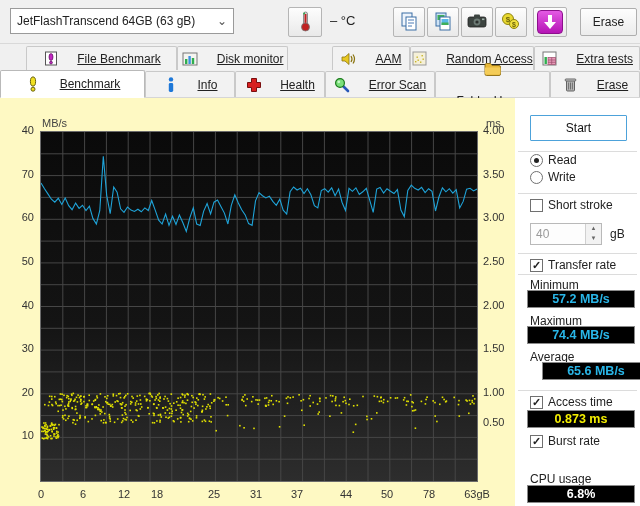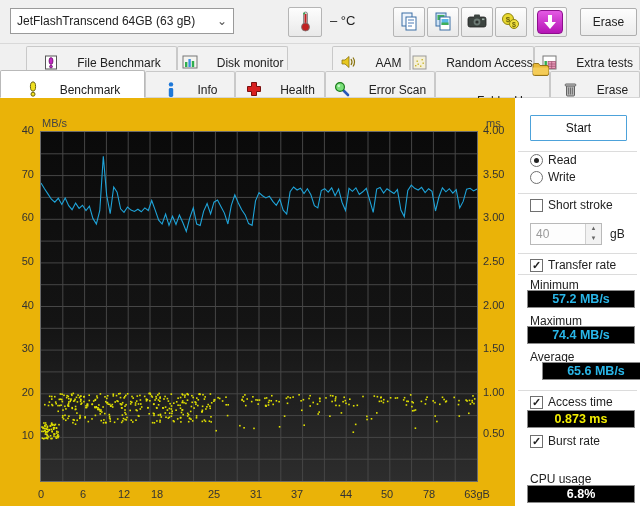--- a/index.html
+++ b/index.html
@@ -17,30 +17,30 @@
   .temp-label { position:absolute; left:330px; top:13px; font-size:13px; color:#222; }
   .exit-btn { position:absolute; left:580px; top:8px; width:57px; height:28px; background:linear-gradient(#fdfdfd,#ececec);
               border:1px solid #aeaeae; border-radius:2px; text-align:center; line-height:26px; font-size:12px; color:#222; }
   .upd-inner { width:26px; height:24px; background:linear-gradient(#e45ae4,#b515b5); border:1px solid #8d0f8d; border-radius:4px;
                display:flex; align-items:center; justify-content:center; }
 
   
   .tabs { background:#f0f0f0; }
   .tabrow { display:flex; height:26px; align-items:flex-end; }
   .tabrow1 { padding-left:26px; }
-  .tab { display:flex; align-items:flex-end; justify-content:center; gap:18px; height:24px;
+  .tab { display:flex; align-items:center; justify-content:center; gap:18px; height:24px;
          background:#f2f2f2; border:1px solid #c9c9c9; border-bottom:none; border-radius:2px 2px 0 0;
-         font-size:12px; color:#222; cursor:default; }
+         font-size:12px; color:#222; cursor:default;text-decoration:underline; }
   .tabrow2 { height:28px; border-bottom:1px solid #d6d6d6; }
   .tabrow2 .tab { height:26px; }
   .tab.active { background:#fff; height:28px; border-color:#b9b9b9; margin-bottom:-1px; border-bottom:1px solid #fff; z-index:2; }
   .tab .ticon { width:17px; height:16px; display:inline-flex; align-items:center; justify-content:center; }
 
   
-  .content { position:relative; width:624px; height:408px; background:#eab308; }
+  .content { position:relative; width:624px; height:408px; background:#fef9c3; }
 
   
   #chart { position:absolute; left:0; top:0; width:515px; height:408px; }
   #plot { position:absolute; left:40px; top:33px; width:438px; height:351px;
           background:linear-gradient(180deg,#0a0a0a 0%,#141414 55%,#2d2d2d 100%);
           border:1px solid #6b6b6b; }
   #plot svg { display:block; }
   .axis-unit { position:absolute; font-size:11px; color:#444; }
   .tick { position:absolute; font-size:11px; color:#333; white-space:nowrap; }
   .tick.left { width:34px; text-align:right; }
@@ -859,21 +859,21 @@
       <div class="tick left" style="left:0px; top:244px;">30</div>
       <div class="tick left" style="left:0px; top:288px;">20</div>
       <div class="tick left" style="left:0px; top:331px;">10</div>
       <div class="tick right" style="left:483px; top:26px;">4.00</div>
       <div class="tick right" style="left:483px; top:70px;">3.50</div>
       <div class="tick right" style="left:483px; top:113px;">3.00</div>
       <div class="tick right" style="left:483px; top:157px;">2.50</div>
       <div class="tick right" style="left:483px; top:201px;">2.00</div>
       <div class="tick right" style="left:483px; top:244px;">1.50</div>
       <div class="tick right" style="left:483px; top:288px;">1.00</div>
-      <div class="tick right" style="left:483px; top:329px;">0.50</div>
+      <div class="tick right" style="left:483px; top:318px;">0.50</div>
       <div class="tick bottom" style="left:28px; top:390px; width:26px; text-align:center;">0</div>
       <div class="tick bottom" style="left:70px; top:390px; width:26px; text-align:center;">6</div>
       <div class="tick bottom" style="left:111px; top:390px; width:26px; text-align:center;">12</div>
       <div class="tick bottom" style="left:144px; top:390px; width:26px; text-align:center;">18</div>
       <div class="tick bottom" style="left:201px; top:390px; width:26px; text-align:center;">25</div>
       <div class="tick bottom" style="left:243px; top:390px; width:26px; text-align:center;">31</div>
       <div class="tick bottom" style="left:284px; top:390px; width:26px; text-align:center;">37</div>
       <div class="tick bottom" style="left:333px; top:390px; width:26px; text-align:center;">44</div>
       <div class="tick bottom" style="left:374px; top:390px; width:26px; text-align:center;">50</div>
       <div class="tick bottom" style="left:416px; top:390px; width:26px; text-align:center;">78</div>

